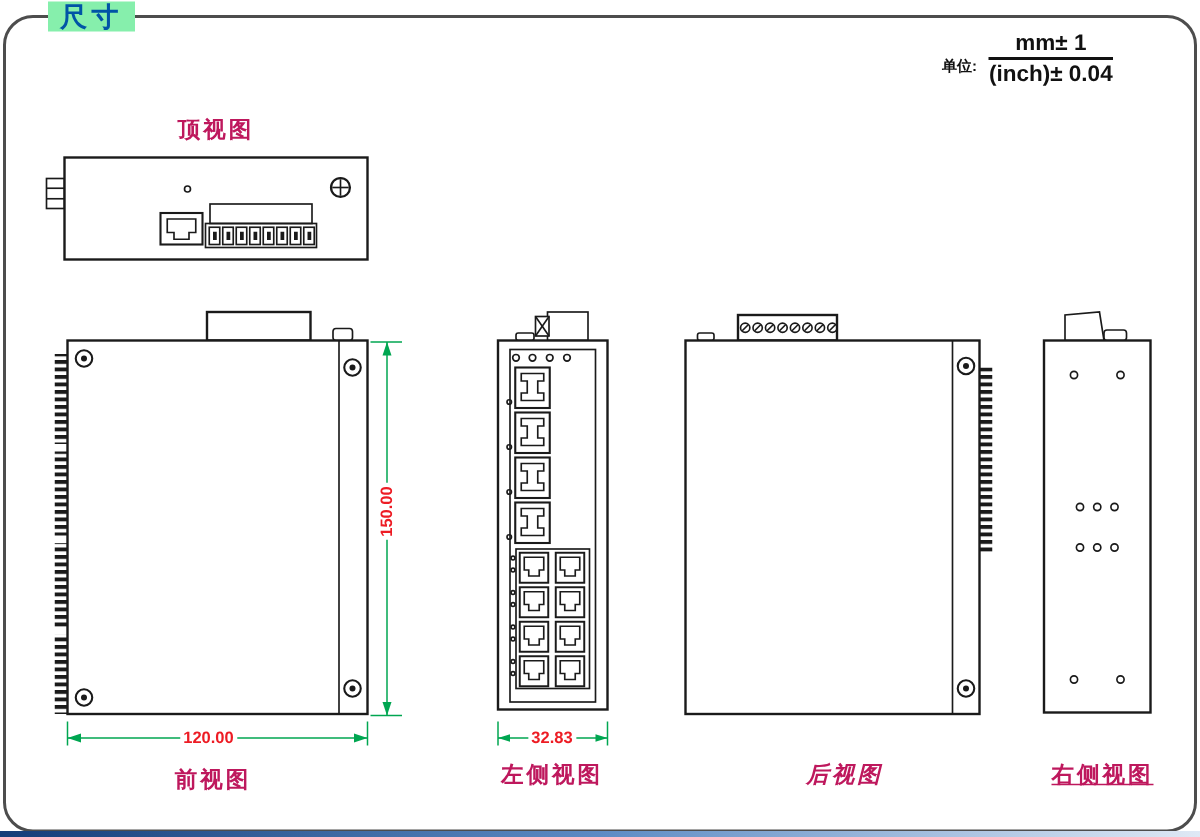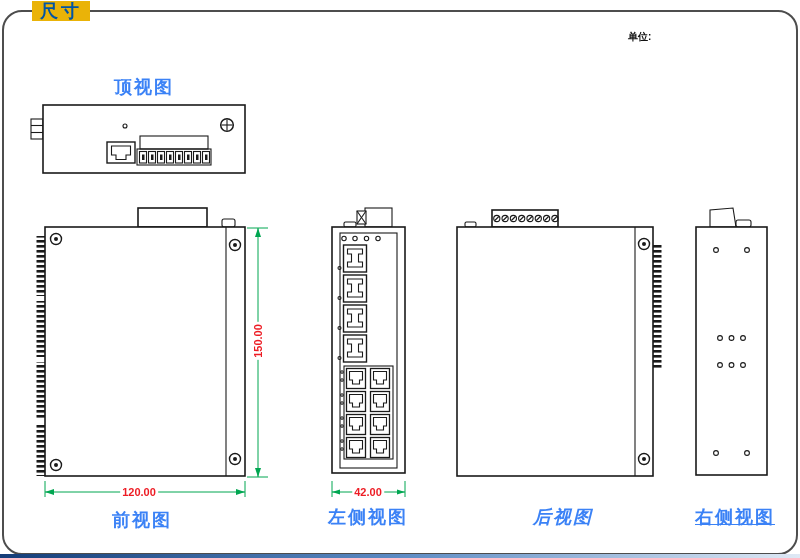--- a/index.html
+++ b/index.html
@@ -4,31 +4,31 @@
 <style>
   html,body{margin:0;padding:0;background:#fff;}
   #stage{position:relative;width:800px;height:558px;background:#fff;overflow:hidden;
          font-family:"Liberation Sans", sans-serif;}
   
   .panel{position:absolute;left:2px;top:10px;width:792px;height:541px;
          border:2px solid #4d4d4d;border-radius:20px;background:#fff;}
   .footer-bar{position:absolute;left:0;bottom:0;width:800px;height:4px;
          background:linear-gradient(to right,#143d78,#5c8bc4,#dfe9f5);}
   
-  .hdr{position:absolute;left:32px;top:1px;padding:0 8px;background:#eab308;
+  .hdr{position:absolute;left:32px;top:1px;padding:0 8px;background:#86efac;
        color:#0054a6;font-size:18px;font-weight:bold;letter-spacing:3px;line-height:20px;}
   
   .unit-wrap{position:absolute;left:628px;top:20px;display:flex;align-items:center;}
   .unit-label{font-size:10px;font-weight:bold;color:#111;margin-right:8px;padding-top:10px;}
   .fraction{display:inline-block;text-align:center;color:#111;font-weight:bold;font-size:15px;}
   .fraction .num{display:block;border-bottom:2px solid #111;padding:0 6px 1px 6px;}
   .fraction .den{display:block;padding-top:1px;}
   
-  .vlabel{position:absolute;transform:translate(-50%,-50%);font-size:18px;font-weight:bold;
-          color:#3b82f6;letter-spacing:2px;white-space:nowrap;}
+  .vlabel{position:absolute;transform:translate(-50%,-50%);font-size:15px;font-weight:bold;
+          color:#be185d;letter-spacing:2px;white-space:nowrap;}
   
   .dim{position:absolute;transform:translate(-50%,-50%);font-size:11px;font-weight:bold;
        color:#ed1c24;background:#fff;padding:0 2px;white-space:nowrap;}
   .dim.vert{transform:translate(-50%,-50%) rotate(-90deg);}
   
   svg{position:absolute;overflow:visible;}
   .s{fill:none;stroke:#1a1a1a;stroke-width:1.1;}
   .s2{fill:#fff;stroke:#1a1a1a;stroke-width:1.6;}
   .sf{fill:#fff;stroke:#1a1a1a;stroke-width:1.1;}
   .dk{fill:#1a1a1a;stroke:none;}
@@ -39,20 +39,24 @@
 <body>
 
 <div id="stage">
 
   <div class="panel"></div>
 
   <span class="hdr">尺寸</span>
 
   <div class="unit-wrap">
     <span class="unit-label">单位:</span>
+    <span class="fraction">
+      <span class="num">mm± 1</span>
+      <span class="den">(inch)± 0.04</span>
+    </span>
   </div>
 
   <span class="vlabel" style="left:144px;top:87px;">顶视图</span>
   <svg style="left:30px;top:98px;" width="225" height="80" viewBox="0 0 225 80">
     <g>
       <rect class="sf" x="1" y="21" width="12" height="20"></rect>
       <line class="s" x1="1" y1="27.5" x2="13" y2="27.5"></line>
       <line class="s" x1="1" y1="34.5" x2="13" y2="34.5"></line>
     </g>
     <rect class="s2" x="13" y="7" width="202" height="68"></rect>
@@ -265,21 +269,21 @@
       <circle cx="30" cy="165" r="2.4"></circle>
         <circle cx="41.5" cy="165" r="2.4"></circle>
         <circle cx="53" cy="165" r="2.4"></circle>
       <circle cx="26" cy="253" r="2.4"></circle>
         <circle cx="57" cy="253" r="2.4"></circle>
     </g>
   </svg>
 
   <span class="dim vert" style="left:258px;top:341px;">150.00</span>
   <span class="dim" style="left:139px;top:492px;text-align:center;">120.00</span>
-  <span class="dim" style="left:368px;top:492px;">42.00</span>
+  <span class="dim" style="left:368px;top:492px;">32.83</span>
 
   <span class="vlabel" style="left:142px;top:520px;">前视图</span>
   <span class="vlabel" style="left:368px;top:517px;">左侧视图</span>
   <span class="vlabel" style="left:563px;top:517px;font-style:italic;">后视图</span>
   <span class="vlabel" style="left:735px;top:517px;text-decoration:underline;">右侧视图</span>
 
   <div class="footer-bar"></div>
 </div>
 
 </body></html>

